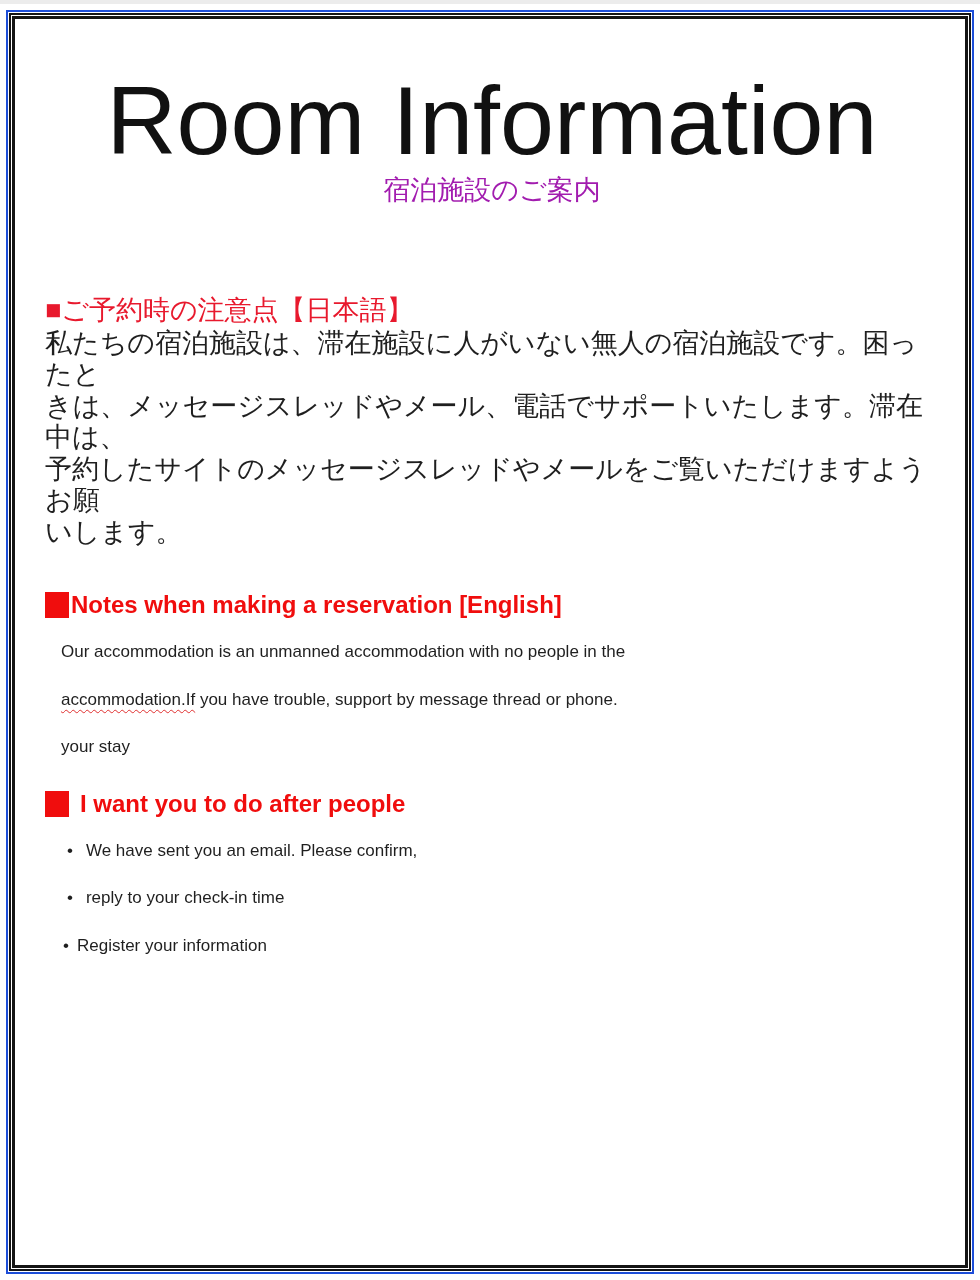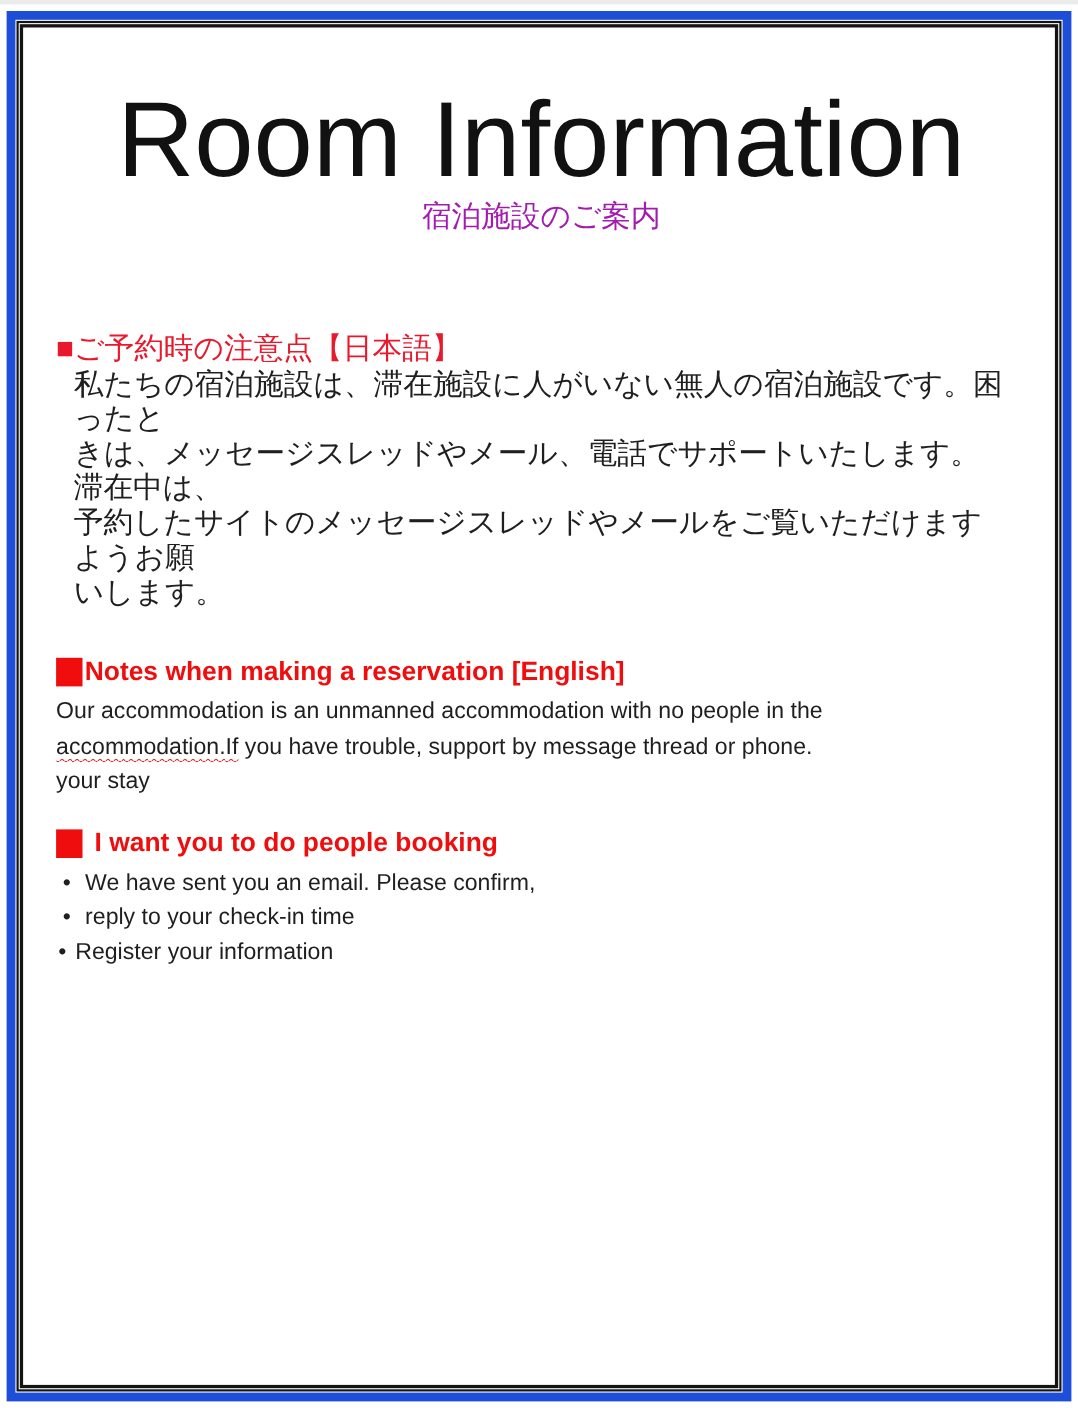--- a/index.html
+++ b/index.html
@@ -10,21 +10,21 @@
   }
   *{box-sizing:border-box;}
   html,body{margin:0;padding:0;}
   body{
     width:980px;height:1280px;position:relative;background:#ffffff;
     font-family:"Liberation Sans","DejaVu Sans",sans-serif;
     color:var(--text-black);
     overflow:hidden;
   }
   .top-edge{position:absolute;top:0;left:0;right:0;height:4px;background:#ececec;}
-  .frame-outer{position:absolute;top:10px;left:6px;right:6px;bottom:6px;border:8px solid #1d4ed8;}
+  .frame-outer{position:absolute;top:10px;left:6px;right:6px;bottom:6px;border:2px solid #1d4ed8;}
   .frame-mid{position:absolute;top:1px;left:1px;right:1px;bottom:1px;border:2px solid #141414;}
   .frame-inner{position:absolute;top:1px;left:1px;right:1px;bottom:1px;border:3px solid #141414;}
   .content{position:absolute;top:0;left:0;right:0;bottom:0;padding:0 26px 0 30px;overflow:hidden;}
 
   header{text-align:center;}
   .page-title{
     margin:52px 0 0;font-size:97px;line-height:1.04;font-weight:400;
     color:#111;letter-spacing:0px;white-space:nowrap;
   }
   .page-subtitle{margin:2px 0 0;font-size:27px;line-height:32px;color:#a21caf;}
@@ -33,34 +33,34 @@
   .sec-jp1{margin-top:88px;}
   .sec-jp2{margin-top:32px;}
   .sec-en1{margin-top:42px;}
   .sec-en2{margin-top:26px;}
 
   .jp-heading{
     margin:0;font-size:27px;line-height:33px;font-weight:400;
     color:var(--heading-red-jp);
   }
   .jp-body{
-    margin:1px 16px 0;font-size:27px;line-height:31.5px;
+    margin:1px 0 0;font-size:27px;line-height:31.5px;
     white-space:pre-line;color:var(--text-black);
   }
 
   .en-heading{
     margin:0 0 5px;font-size:24px;line-height:30px;font-weight:700;
     color:var(--heading-red-en);display:flex;align-items:center;
   }
   .sq{
     display:inline-block;width:24px;height:26px;background:var(--heading-red-en);
     flex:0 0 auto;margin-right:2px;
   }
   .sq.gap{margin-right:11px;}
-  .en-line{margin:0;font-size:21px;line-height:31.5px;color:var(--text-black);}
+  .en-line{margin:16px;font-size:17px;line-height:31.5px;color:var(--text-black);}
   .bullet{display:inline-block;margin:0 13px 0 6px;}
   .bullet.tight{margin:0 8px 0 2px;}
   .wavy{
     text-decoration-line:underline;text-decoration-style:wavy;
     text-decoration-color:var(--squiggle-red);
     text-decoration-thickness:1px;text-underline-offset:4px;
   }
 </style>
 </head>
 <body>
@@ -92,21 +92,21 @@
             <span>Notes when making a reservation [English]</span>
           </h2>
           <p class="en-line">Our accommodation is an unmanned accommodation with no people in the</p>
           <p class="en-line"><span class="wavy">accommodation.If</span><span> you have trouble, support by message thread or phone.</span></p>
           <p class="en-line">your stay</p>
         </section>
 
         <section class="sec-en2">
           <h2 class="en-heading">
             <span class="sq gap"></span>
-            <span>I want you to do people booking</span>
+            <span>I want you to do after people</span>
           </h2>
           <p class="en-line"><span class="bullet">•</span><span>We have sent you an email. Please confirm,</span></p>
           <p class="en-line"><span class="bullet">•</span><span>reply to your check-in time</span></p>
           <p class="en-line"><span class="bullet tight">•</span><span>Register your information</span></p>
 
         </section>
 
       </div>
     </div>
   </div>

